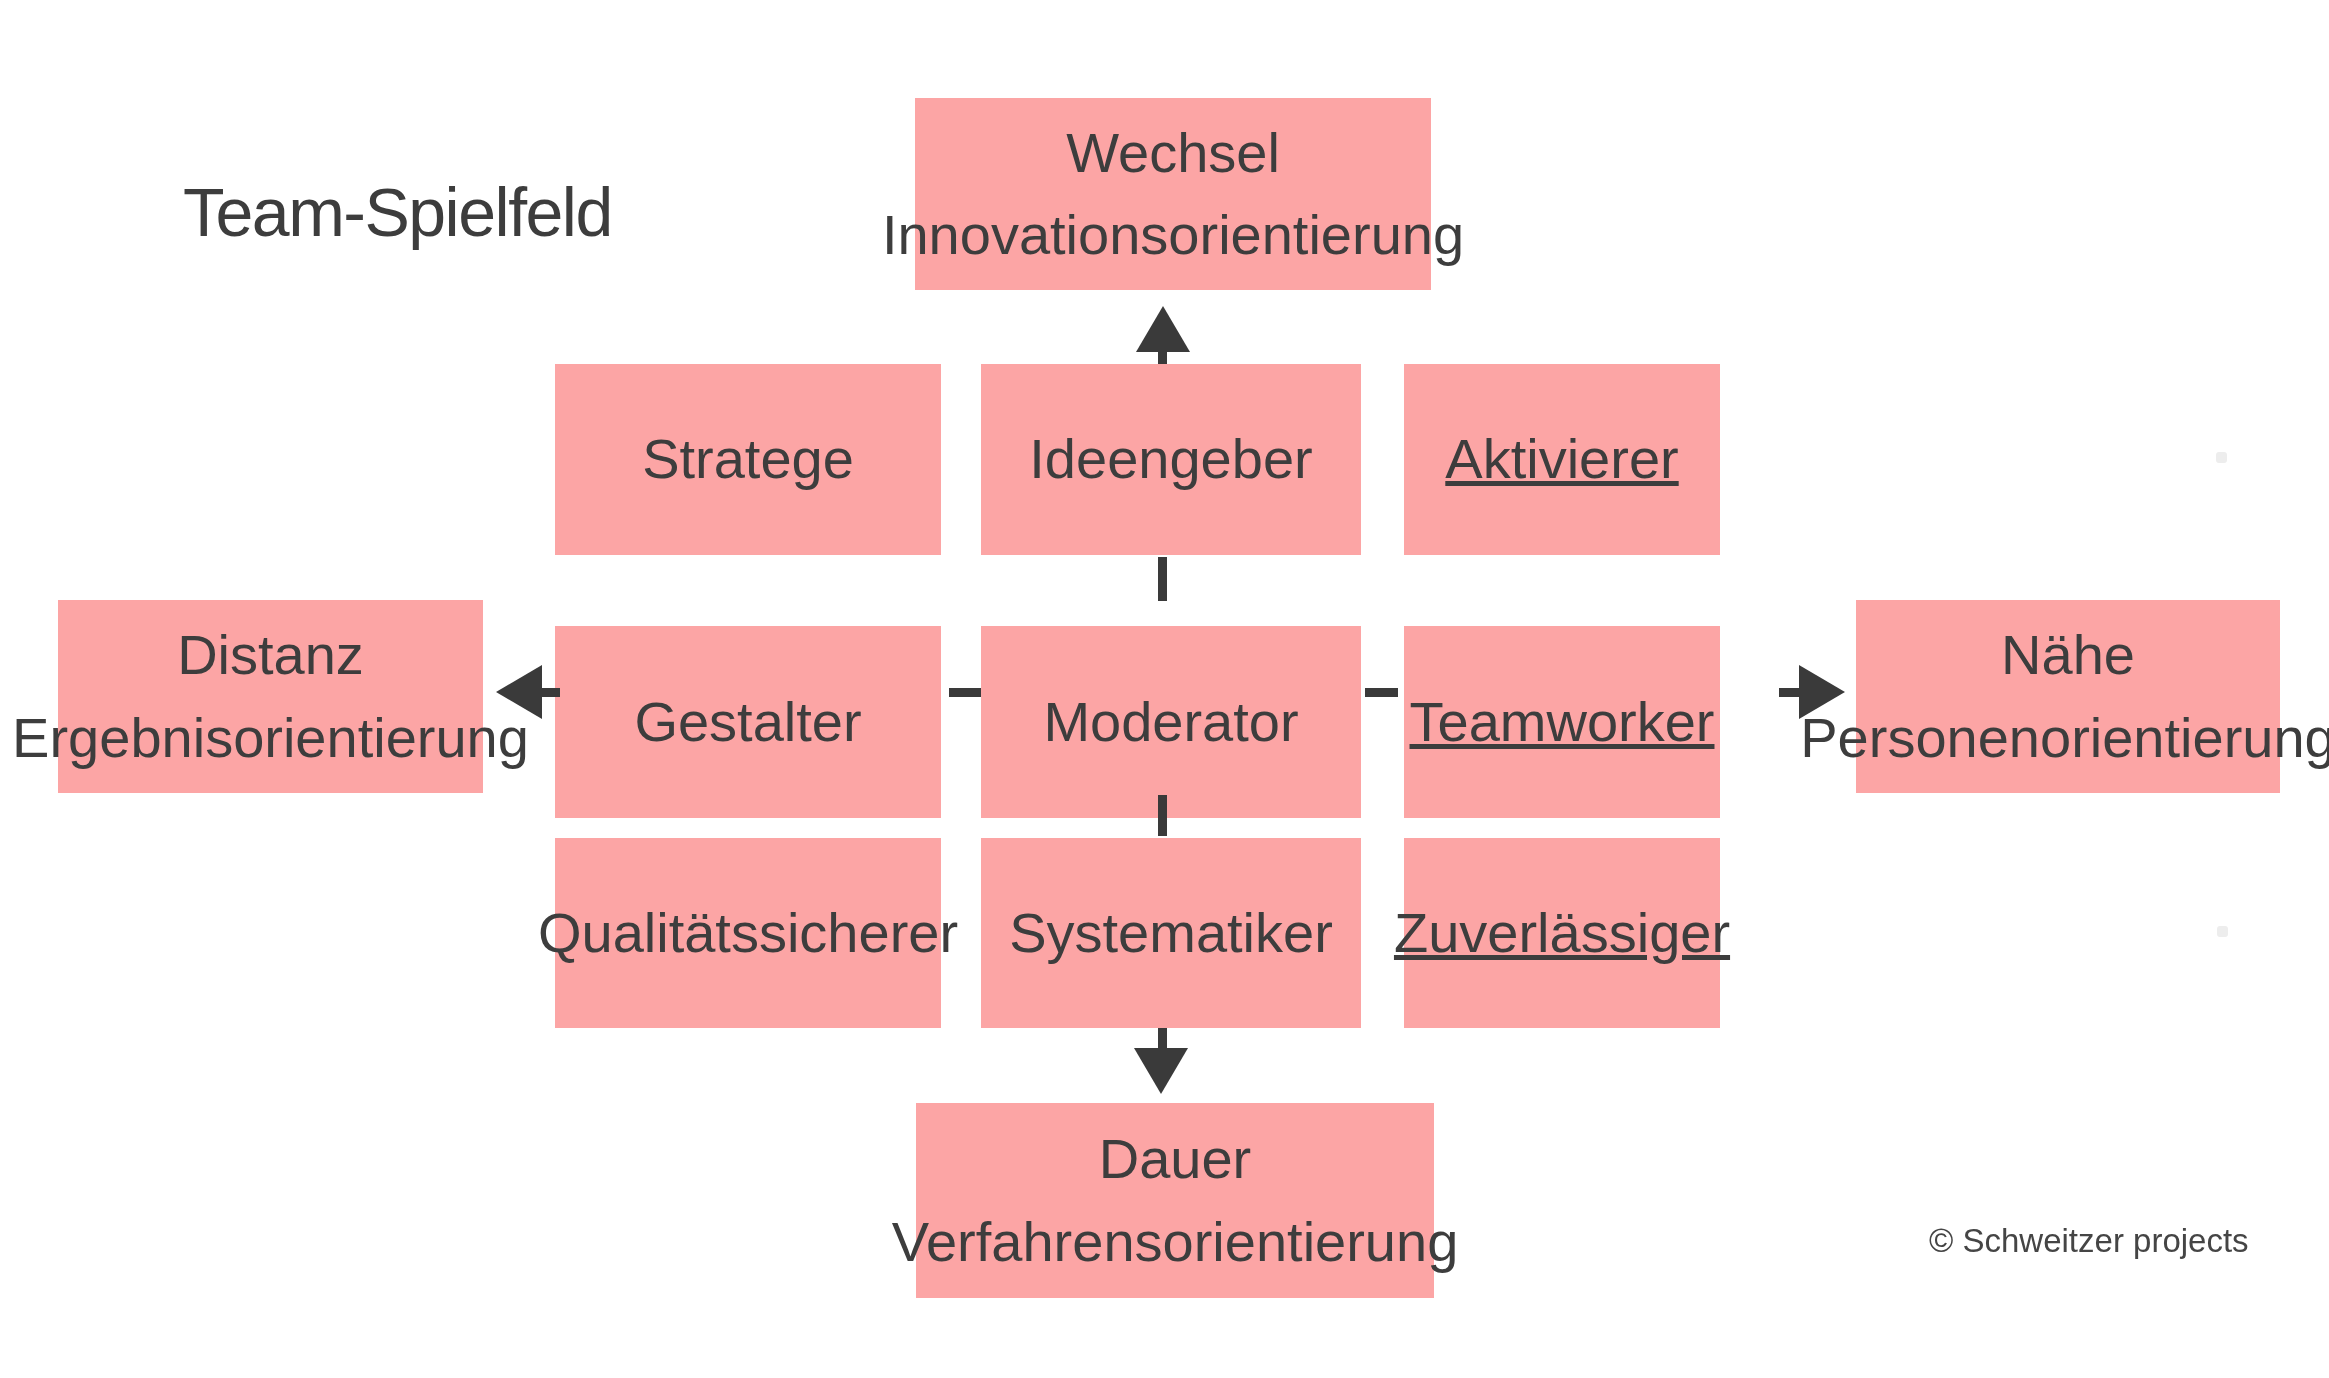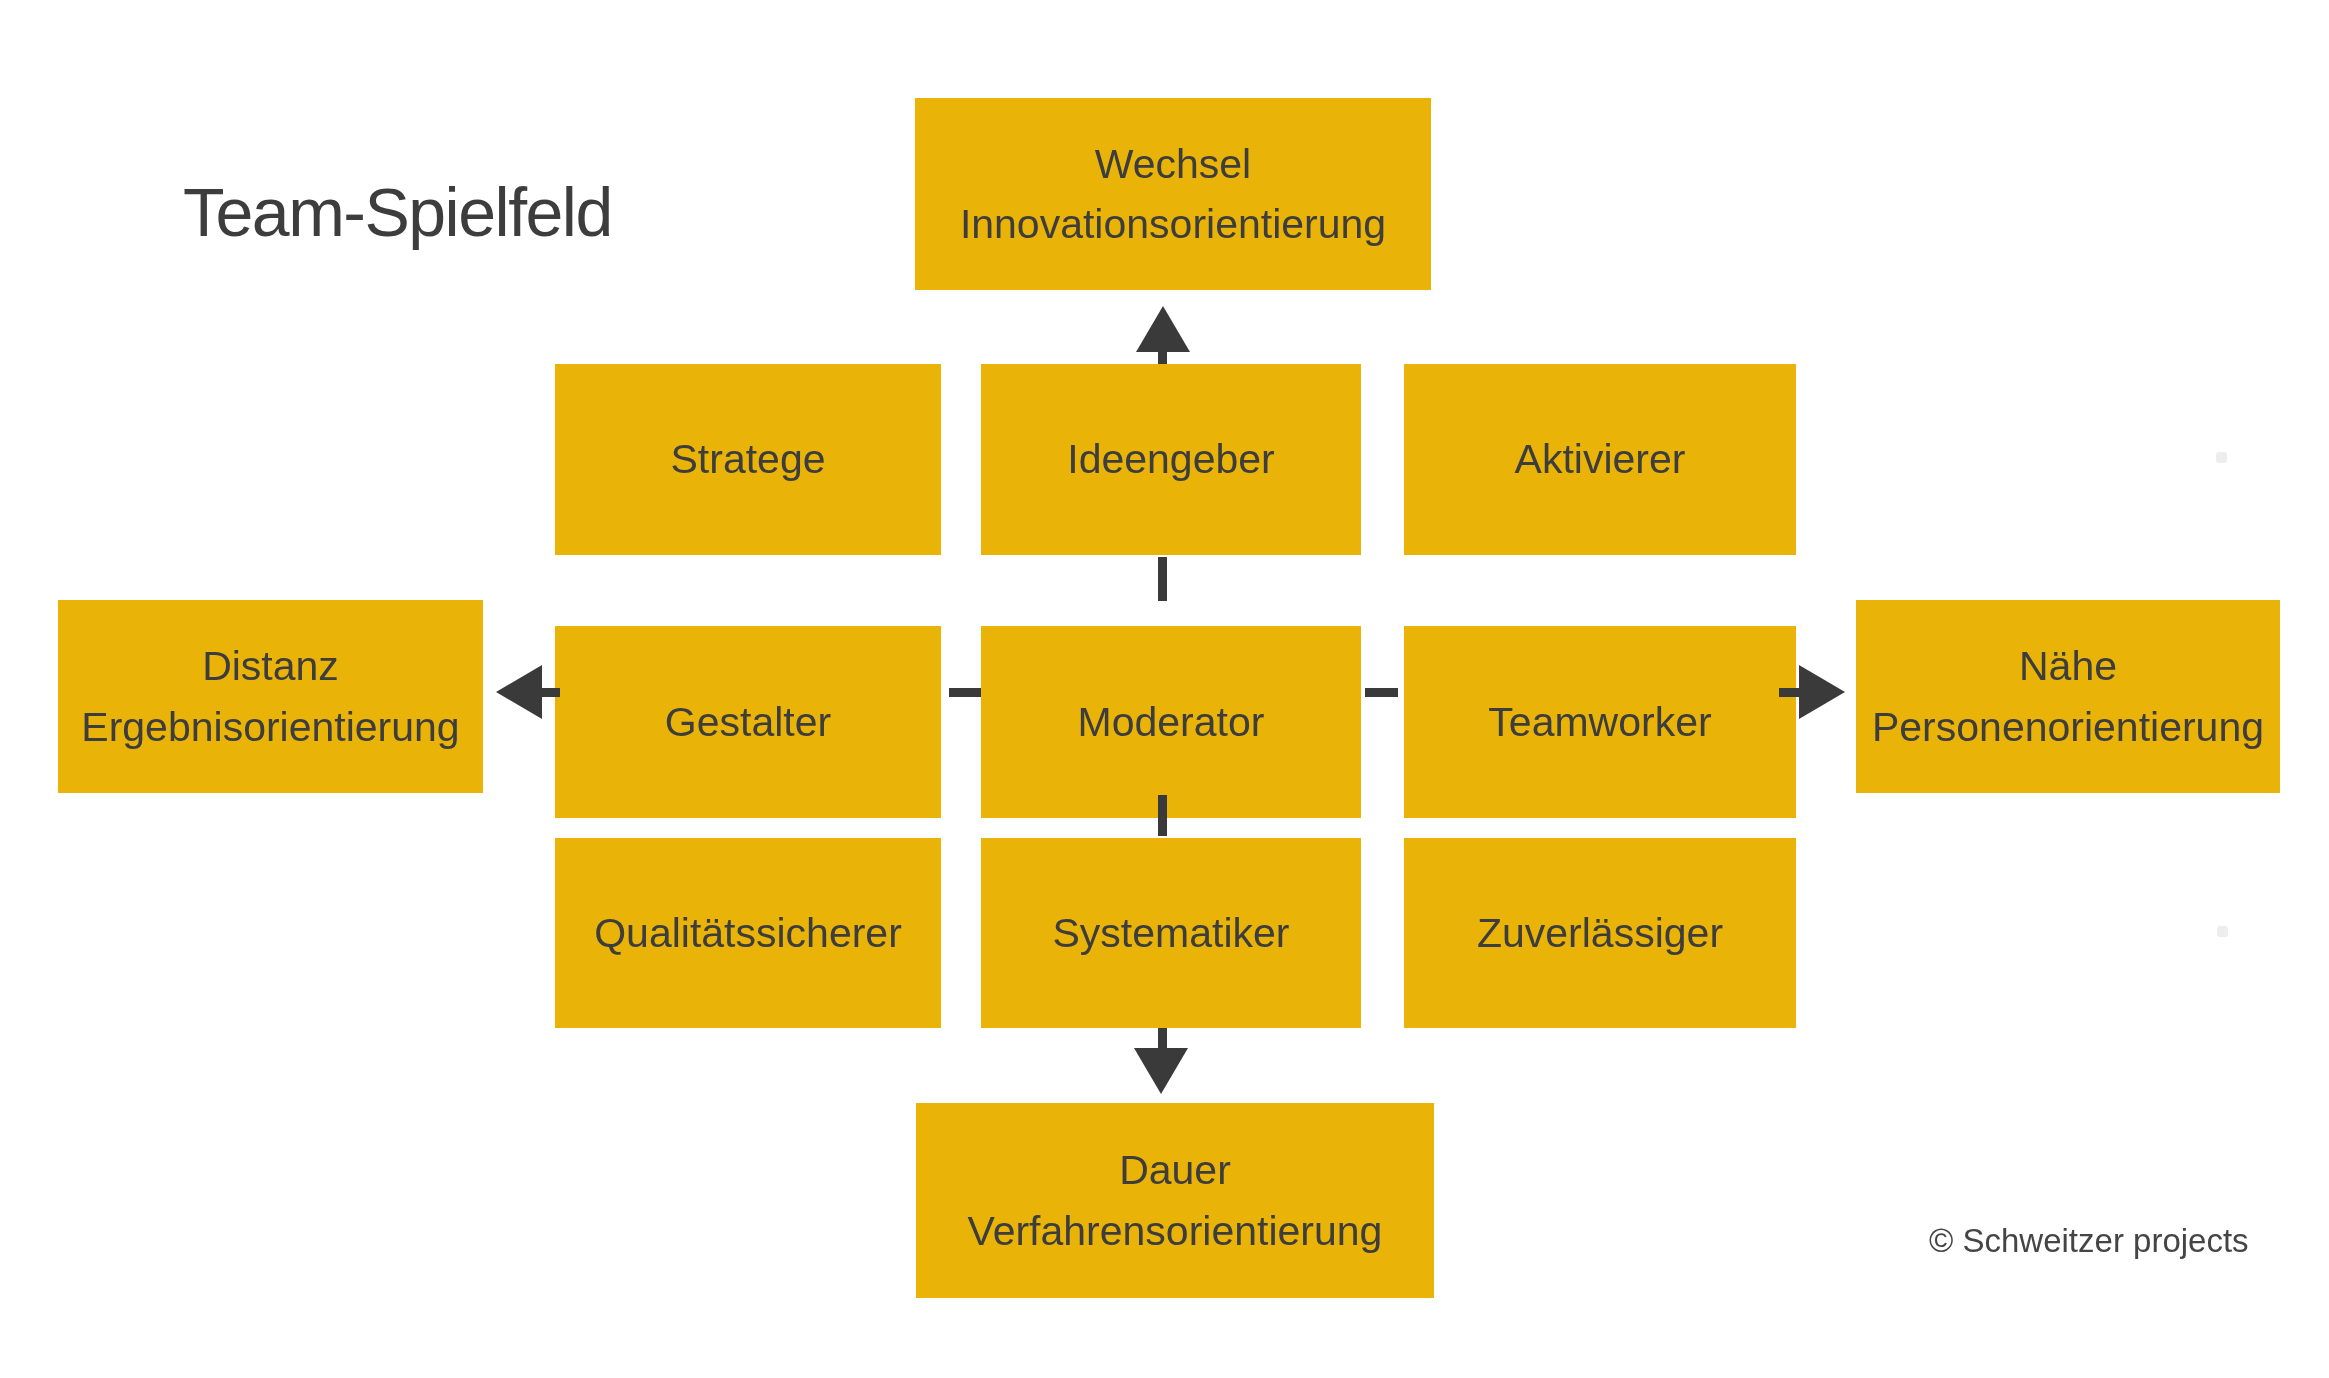--- a/index.html
+++ b/index.html
@@ -18,34 +18,34 @@
     left: 183px; top: 178px;
     font-size: 68px;
     letter-spacing: -1.5px;
     line-height: 1;
     color: #3d3d3d;
     white-space: nowrap;
   }
 
   .box {
     position: absolute;
-    background: #eab308;
+    background: #fca5a5;
     display: flex;
     align-items: center;
     justify-content: center;
     text-align: center;
-    font-size: 41px;
+    font-size: 56px;
     line-height: 1.47;
     color: #3d3d3d;
   }
 
   
   .c1 { left: 555px;  width: 386px; }
   .c2 { left: 981px;  width: 380px; }
-  .c3 { left: 1404px; width: 392px; }
+  .c3 { left: 1404px; width: 316px; text-decoration: underline; }
   .r1 { top: 364px; height: 191px; }
   .r2 { top: 626px; height: 192px; }
   .r3 { top: 838px; height: 190px; }
 
   .box-top    { left: 915px;  top: 98px;   width: 516px; height: 192px; }
   .box-bottom { left: 916px;  top: 1103px; width: 518px; height: 195px; }
   .box-left   { left: 58px;   top: 600px;  width: 425px; height: 193px; }
   .box-right  { left: 1856px; top: 600px;  width: 424px; height: 193px; }
 
   .connector { position: absolute; background: #3a3a3a; }

